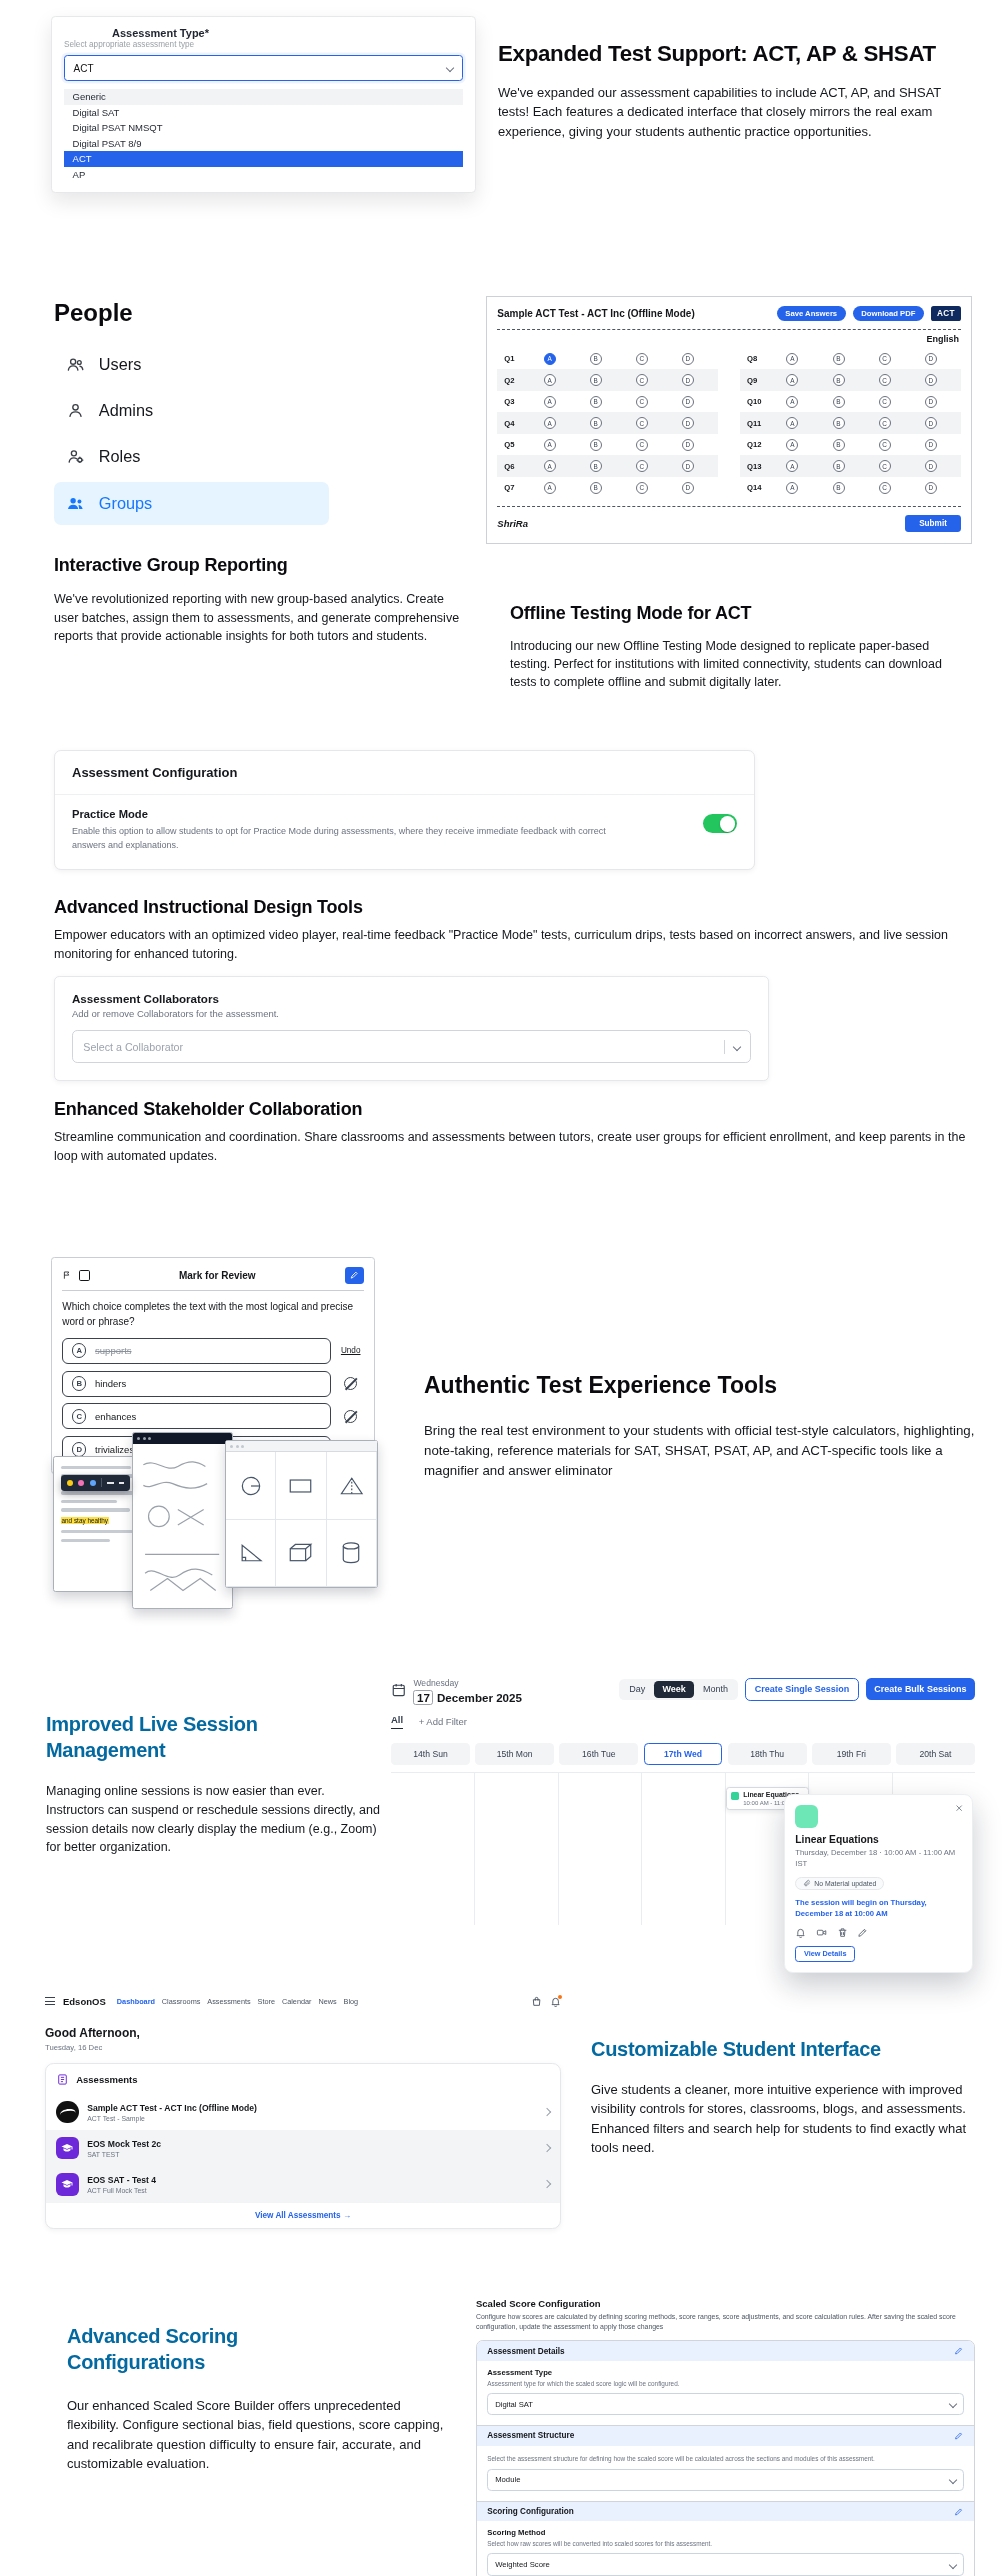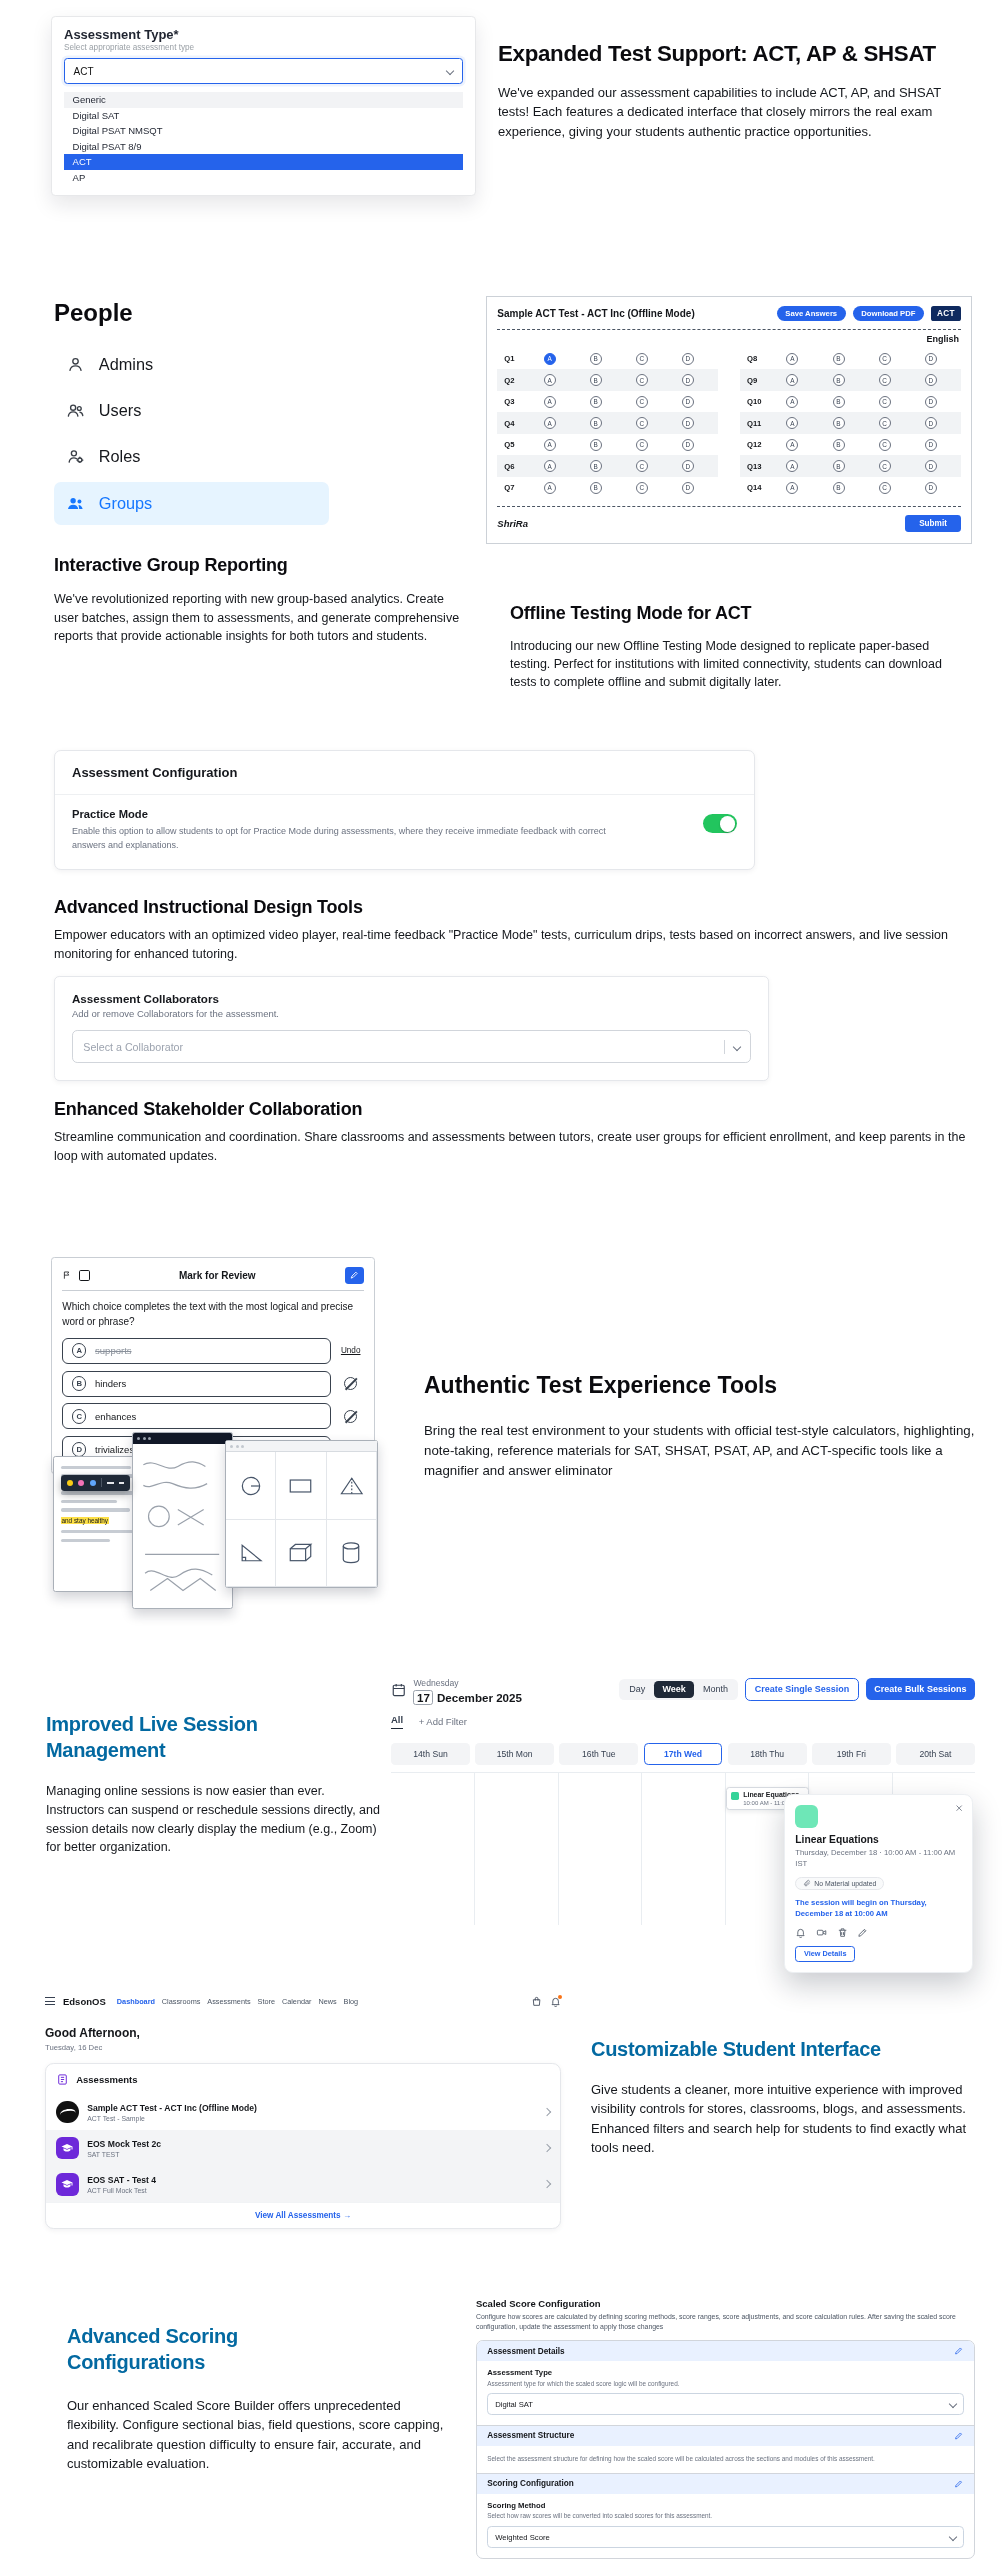--- a/index.html
+++ b/index.html
@@ -11,21 +11,21 @@
   .h-lg{font-size:20px;font-weight:700;letter-spacing:-0.3px;line-height:1.28;color:#0369a1;}
   .h-md{font-size:18px;font-weight:700;letter-spacing:-0.2px;line-height:1.3;color:#0b0b0f;}
   .body-text{font-size:13px;line-height:1.47;color:#15181d;}
   .chev{width:6px;height:6px;border-right:1.5px solid #6b7280;border-bottom:1.5px solid #6b7280;transform:rotate(45deg);display:inline-block;flex:0 0 auto;}
   .chev-r{width:6px;height:6px;border-top:1.5px solid #9aa1ab;border-right:1.5px solid #9aa1ab;transform:rotate(45deg);display:inline-block;}
   svg{display:block;}
 
   
   .s1-card{left:51px;top:15.5px;width:425px;background:#fff;border:0.9px solid #e7e8ea;border-radius:4.3px;
            box-shadow:0 8.6px 20.6px rgba(15,23,42,.10);padding:10.3px 12px 10.3px;}
-  .s1-label{font-size:13px;color:#1f2430;font-weight:600;}
+  .s1-label{font-size:11px;color:#1f2430;font-weight:600;margin-left:48px;}
   .s1-hint{font-size:8.2px;color:#9aa0a6;margin-top:1.7px;}
   .s1-select{margin-top:6px;height:26px;border:1.3px solid #2563eb;border-radius:3.4px;display:flex;align-items:center;
              justify-content:space-between;padding:0 8.6px;font-size:10px;color:#111;box-shadow:0 0 0 2.6px rgba(37,99,235,.08);}
   .s1-list{margin-top:7.7px;}
   .s1-opt{height:15.5px;display:flex;align-items:center;padding-left:8.6px;font-size:9.5px;color:#1f2430;cursor:default;}
   .s1-opt.hover{background:#f2f3f5;}
   .s1-opt.sel{background:#2563eb;color:#fff;}
   .s1-text{left:498px;top:40px;width:474px;}
   .s1-text p{margin-top:15.5px;}
 
@@ -247,36 +247,36 @@
   <div class="abs s1-text">
     <h2 class="h-xl">Expanded Test Support: ACT, AP &amp; SHSAT</h2>
     <p class="body-text">We've expanded our assessment capabilities to include ACT, AP, and SHSAT tests! Each features a dedicated interface that closely mirrors the real exam experience, giving your students authentic practice opportunities.</p>
   </div>
 
   <div class="abs people">
     <div class="people-title">People</div>
     <div class="people-item">
       <span class="pi-icon">
         <svg width="19" height="19" viewBox="0 0 24 24" fill="none" stroke="currentColor" stroke-width="1.7" stroke-linecap="round">
-            <circle cx="12" cy="8" r="3.4"></circle>
-            <path d="M5 19.5c.6-3.8 3.4-5.8 7-5.8s6.4 2 7 5.8"></path>
-          </svg>
-      </span>
-      <span>Admins</span>
-    </div>
-    <div class="people-item">
-      <span class="pi-icon">
-        <svg width="19" height="19" viewBox="0 0 24 24" fill="none" stroke="currentColor" stroke-width="1.7" stroke-linecap="round">
             <circle cx="9" cy="8.5" r="3.2"></circle>
             <path d="M3 19c.5-3.4 3-5.2 6-5.2s5.5 1.8 6 5.2"></path>
             <circle cx="16.8" cy="9.5" r="2.4"></circle>
             <path d="M17.5 14c2.2.4 3.4 2 3.7 4.5"></path>
           </svg>
       </span>
       <span>Users</span>
+    </div>
+    <div class="people-item">
+      <span class="pi-icon">
+        <svg width="19" height="19" viewBox="0 0 24 24" fill="none" stroke="currentColor" stroke-width="1.7" stroke-linecap="round">
+            <circle cx="12" cy="8" r="3.4"></circle>
+            <path d="M5 19.5c.6-3.8 3.4-5.8 7-5.8s6.4 2 7 5.8"></path>
+          </svg>
+      </span>
+      <span>Admins</span>
     </div>
     <div class="people-item">
       <span class="pi-icon">
         <svg width="19" height="19" viewBox="0 0 24 24" fill="none" stroke="currentColor" stroke-width="1.7" stroke-linecap="round">
             <circle cx="10" cy="8" r="3.2"></circle>
             <path d="M4 19c.5-3.4 3-5.2 6-5.2 1.2 0 2.3.3 3.2.8"></path>
             <circle cx="17.5" cy="16.5" r="2.6"></circle>
             <path d="M17.5 12.8v1.2M17.5 18.2v1.2M13.8 16.5h1.2M20.1 16.5h1.2"></path>
           </svg>
       </span>
@@ -880,20 +880,24 @@
       </div>
 
       <div class="sp-sec-head">
         <span>Assessment Structure</span>
         <svg width="9.5" height="9.5" viewBox="0 0 24 24" fill="none" stroke="#2563eb" stroke-width="2">
             <path d="M4 20l1-4L16 5l3 3L8 19z"></path>
           </svg>
       </div>
       <div class="sp-body">
         <div class="sp-hint">Select the assessment structure for defining how the scaled score will be calculated across the sections and modules of this assessment.</div>
+        <div class="sp-select">
+          <span>Module</span>
+          <span class="chev"></span>
+        </div>
       </div>
 
       <div class="sp-sec-head">
         <span>Scoring Configuration</span>
         <svg width="9.5" height="9.5" viewBox="0 0 24 24" fill="none" stroke="#2563eb" stroke-width="2">
             <path d="M4 20l1-4L16 5l3 3L8 19z"></path>
           </svg>
       </div>
       <div class="sp-body">
         <div class="sp-label">Scoring Method</div>

